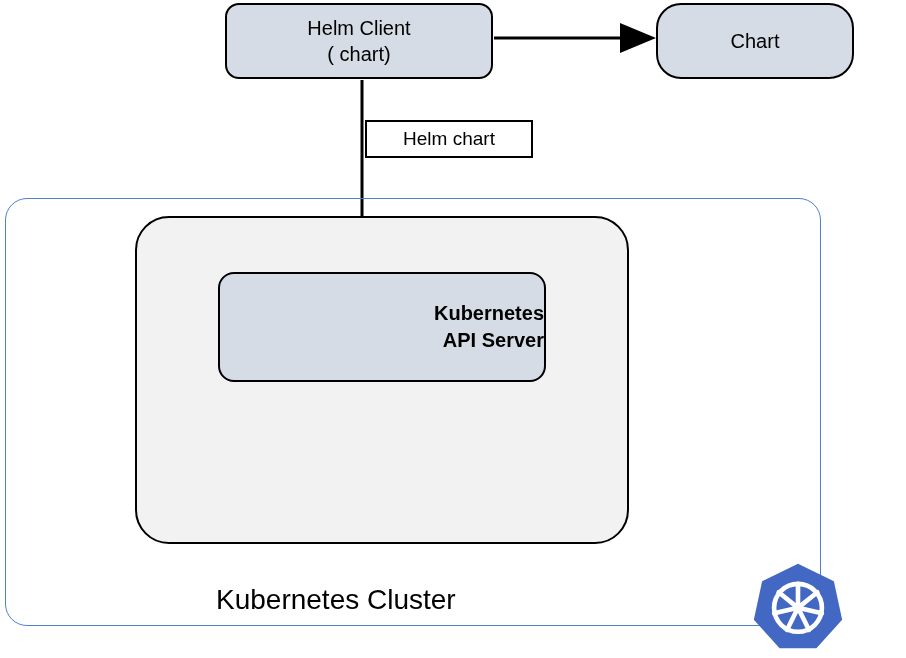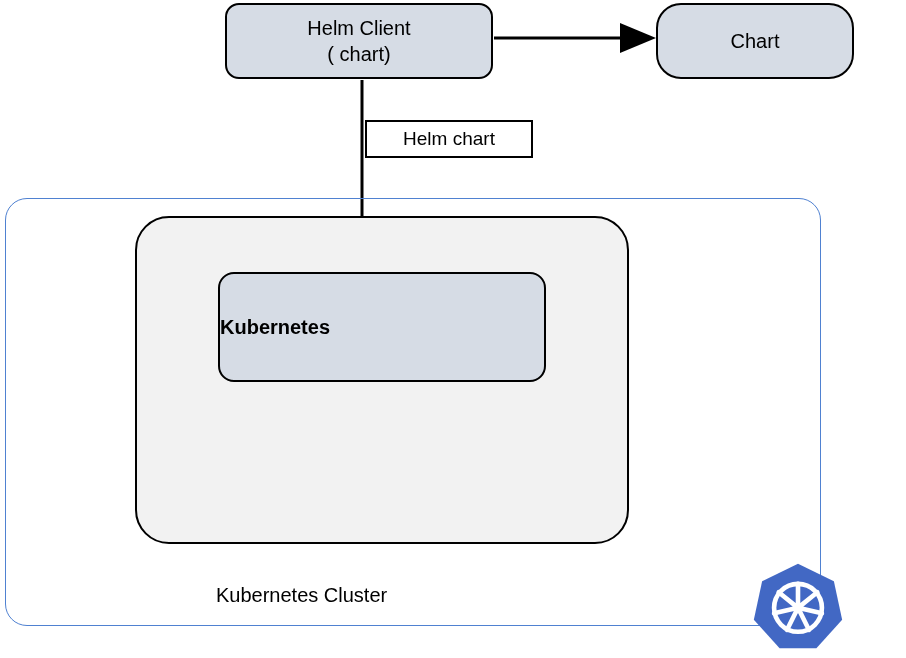--- a/index.html
+++ b/index.html
@@ -79,31 +79,31 @@
       position: absolute;
       left: 218px;
       top: 272px;
       width: 328px;
       height: 110px;
       border: 2px solid #000;
       border-radius: 16px;
       background: #d6dce5;
       display: flex;
       flex-direction: column;
-      align-items: flex-start;
+      align-items: flex-end;
       justify-content: center;
       font-size: 20px;
       font-weight: bold;
       line-height: 1.35;
     }
     .cluster-title {
       position: absolute;
       left: 216px;
       top: 584px;
-      font-size: 20px;
+      font-size: 28px;
     }
     .k8s-logo {
       position: absolute;
       left: 752px;
       top: 560px;
       width: 92px;
       height: 92px;
     }
     svg.arrows {
       position: absolute;
@@ -141,20 +141,21 @@
 <div class="edge-label">
   <span>Helm chart</span>
 </div>
 
 <div class="cluster-outer"></div>
 
 <div class="cluster-inner"></div>
 
 <div class="api-server">
   <div>Kubernetes</div>
+  <div>API Server</div>
 </div>
 
 <div class="cluster-title">Kubernetes Cluster</div>
 
 <div class="k8s-logo">
   <svg viewBox="0 0 100 100" width="92" height="92">
 
     <polygon points="50,4 89,23 98,65 70,96 30,96 2,65 11,23" fill="#4268c4"></polygon>
 
     <circle cx="50" cy="52" r="26" fill="none" stroke="#fff" stroke-width="5"></circle>

